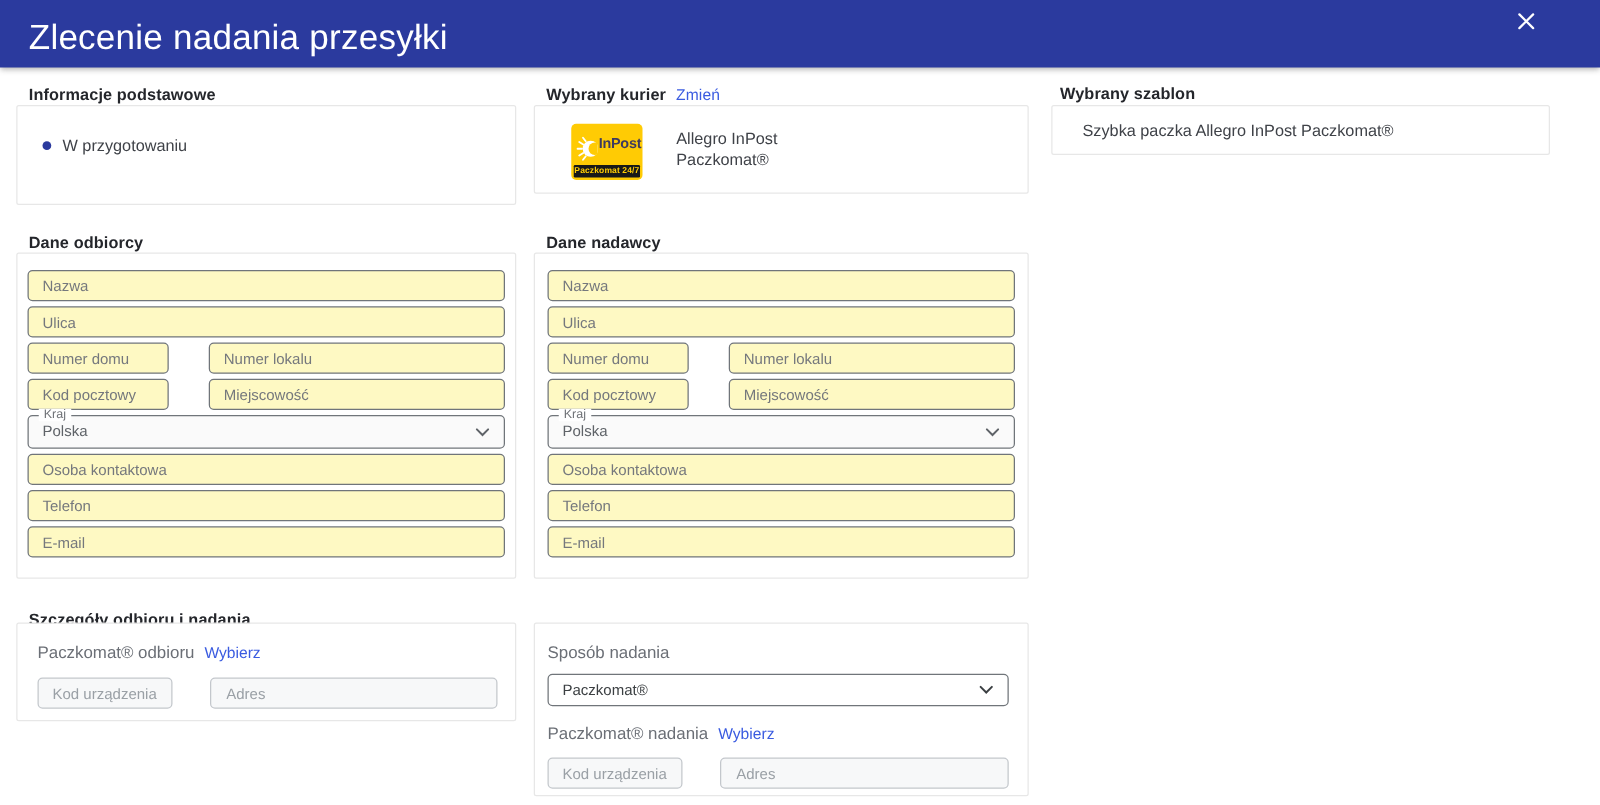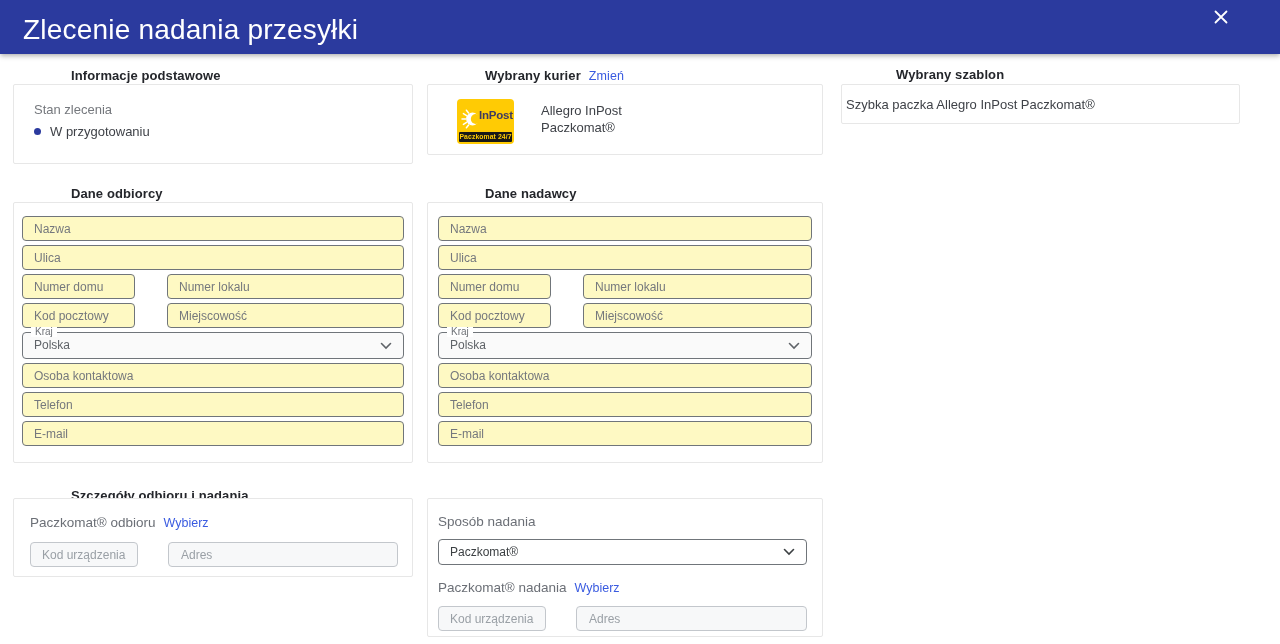--- a/index.html
+++ b/index.html
@@ -25,21 +25,21 @@
   }
   .close-btn {
     position: absolute; right: 46px; top: 4px; width: 26px; height: 26px;
     background: transparent; border: none; cursor: pointer;
     display: flex; align-items: center; justify-content: center;
   }
 
   
   .s-heading {
     position: absolute;
-    font-size: 13px; font-weight: 700; color: #24262b; letter-spacing: .1px; margin-left: 48px;
+    font-size: 13px; font-weight: 700; color: #24262b; letter-spacing: .1px;
   }
   .inline-link {
     font-size: 12.5px; font-weight: 400; color: #3a5be0; margin-left: 8px;
     cursor: pointer; text-decoration: none;
   }
 
   
   .card {
     position: absolute; background: #fff;
     border: 1px solid #e7e7e7; border-radius: 2px;
@@ -62,21 +62,21 @@
   .inpost-brand { font-size: 11.5px; font-weight: 700; color: #3e3a60; margin-left: 1px; margin-top: 3px; letter-spacing: -.2px; }
   .inpost-strip {
     position: absolute; left: 2px; right: 2px; bottom: 2px; height: 10px;
     background: #181818; border-radius: 1px;
     color: #ffcb04; font-size: 6.8px; font-weight: 700; line-height: 10px; text-align: center;
     letter-spacing: .1px; white-space: nowrap; overflow: hidden;
   }
   .courier-name { margin-left: 27px; margin-top: 3px; font-size: 13px; color: #3f4248; line-height: 17px; }
 
   
-  .card-template { left: 841px; top: 84px; width: 399px; height: 40px; display: flex; align-items: center; padding: 0 4px; }
+  .card-template { left: 841px; top: 84px; width: 399px; height: 40px; display: flex; align-items: center; padding: 0 24px; }
   .template-text { font-size: 13px; color: #3f4248; }
 
   
   .card-form { top: 202px; height: 261px; padding: 13px 8px 0 8px; }
   .card-form.left  { left: 13px;  width: 400px; }
   .card-form.right { left: 427px; width: 396px; padding: 13px 10px 0 10px; }
 
   .txt {
     display: block; width: 100%; height: 25px;
     border: 1px solid #70757a; border-radius: 4px; background: #fef9c3;
@@ -133,21 +133,20 @@
   </button>
 </div>
 
 <div class="s-heading" style="left:23px; top:68px;">Informacje podstawowe</div>
 <div class="s-heading" style="left:437px; top:68px;">
   <span>Wybrany kurier</span><a class="inline-link">Zmień</a>
 </div>
 <div class="s-heading" style="left:848px; top:67px;">Wybrany szablon</div>
 
 <div class="card card-info">
-  <div class="muted-label">Stan zlecenia</div>
   <div class="status-row">
     <span class="status-dot"></span>
     <span class="status-text">W przygotowaniu</span>
   </div>
 </div>
 
 <div class="card card-courier">
   <div class="inpost-logo">
     <span style="display:flex; margin-top:1px;">
       <svg width="17" height="24" viewBox="0 0 17 24">

